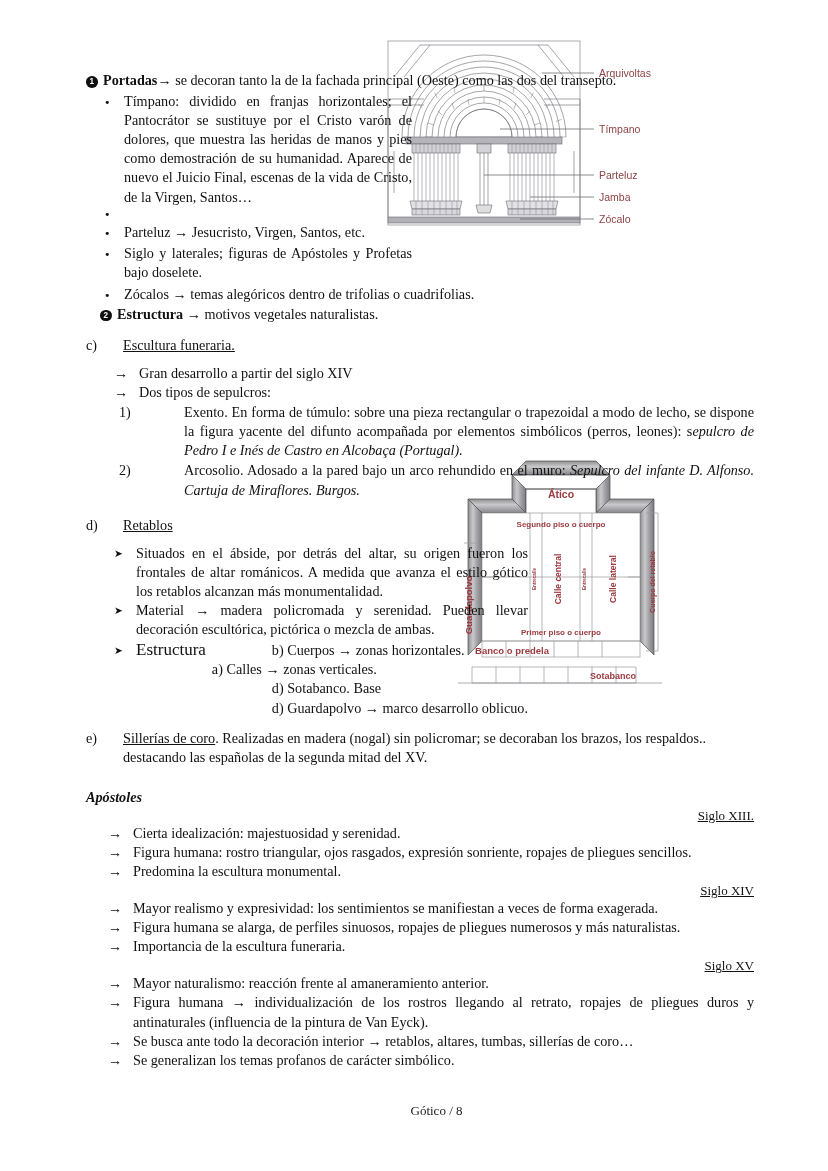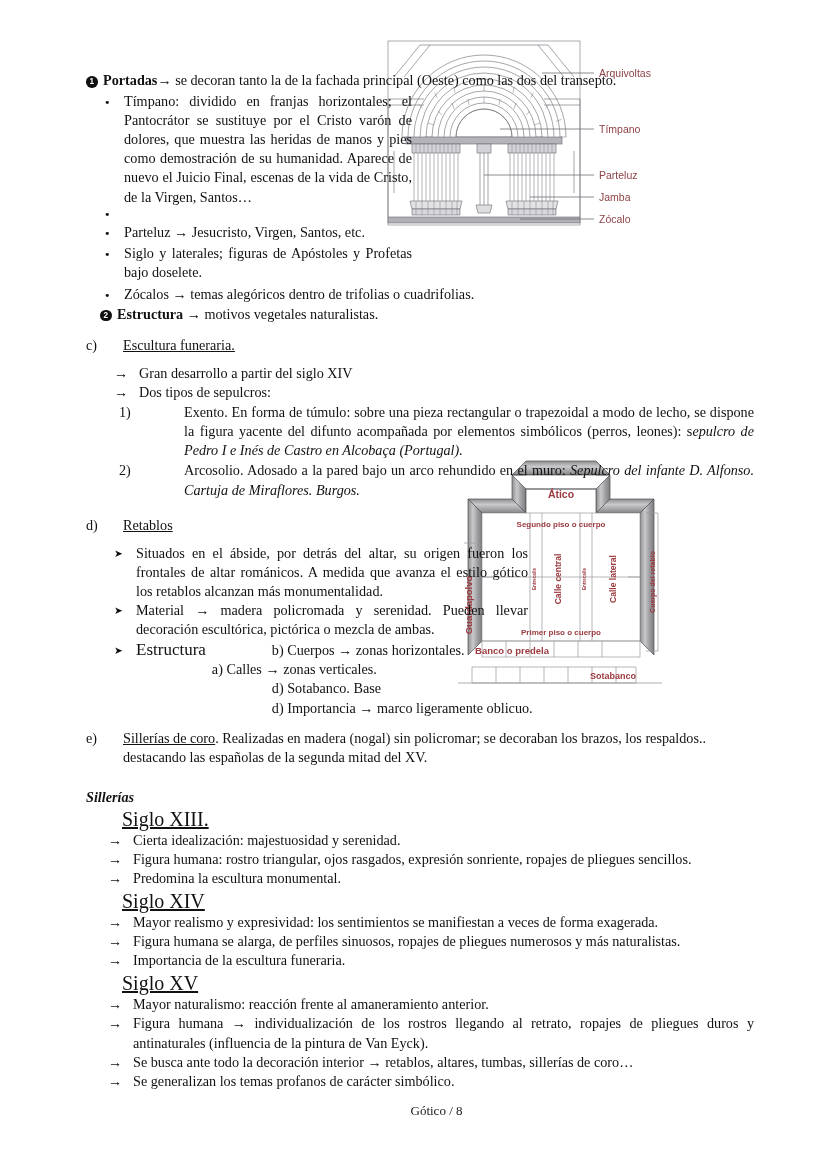--- a/index.html
+++ b/index.html
@@ -184,23 +184,24 @@
   .estructura-list .sub.first { padding-left: 0; }
 
   
   .evo-title {
     font-style: italic;
     font-weight: bold;
     font-size: 14.2px;
     margin-top: 13px;
   }
   .evo-sub {
-    font-size: 20px;
-    margin-left: 36px;
+    font-size: 13px;
+    margin-left: 22px;
     margin-top: 2px;
+    text-align: right;
   }
   .evo-sub span { text-decoration: underline; }
   .evo-items { margin-left: 22px; }
 
   
   .footer {
     position: absolute;
     left: 0;
     right: 0;
     top: 1103px;
@@ -538,36 +539,36 @@
 
         <div class="tri-row">
           <span class="tri-mark">➤</span>
           <div class="tri-body">
             <div class="estructura-wrap">
               <span class="estructura-label">Estructura</span>
               <div class="estructura-list">
                 <div class="sub">b) Cuerpos → zonas horizontales.</div>
                 <div class="sub first">a) Calles → zonas verticales.</div>
                 <div class="sub">d) Sotabanco. Base</div>
-                <div class="sub">d) Importancia → marco ligeramente oblicuo.</div>
+                <div class="sub">d) Guardapolvo → marco desarrollo oblicuo.</div>
               </div>
             </div>
           </div>
         </div>
       </div>
     </div>
 
     <div class="lettered" style="margin-top:2px;">
       <span class="letter">e)</span>
       <div class="letter-body">
         <div class="line nojust"><span class="u">Sillerías de coro</span><span>. Realizadas en madera (nogal) sin policromar; se decoraban los brazos, los respaldos.. destacando las españolas de la segunda mitad del XV.</span></div>
       </div>
     </div>
 
-    <div class="evo-title">Sillerías</div>
+    <div class="evo-title">Apóstoles</div>
 
     <div>
       <div class="evo-sub">
         <span>Siglo XIII.</span>
       </div>
       <div class="evo-items">
         <div class="arrow-row">
           <span class="arrow-mark">→</span>
           <span class="arrow-body">Cierta idealización: majestuosidad y serenidad.</span>
         </div>

